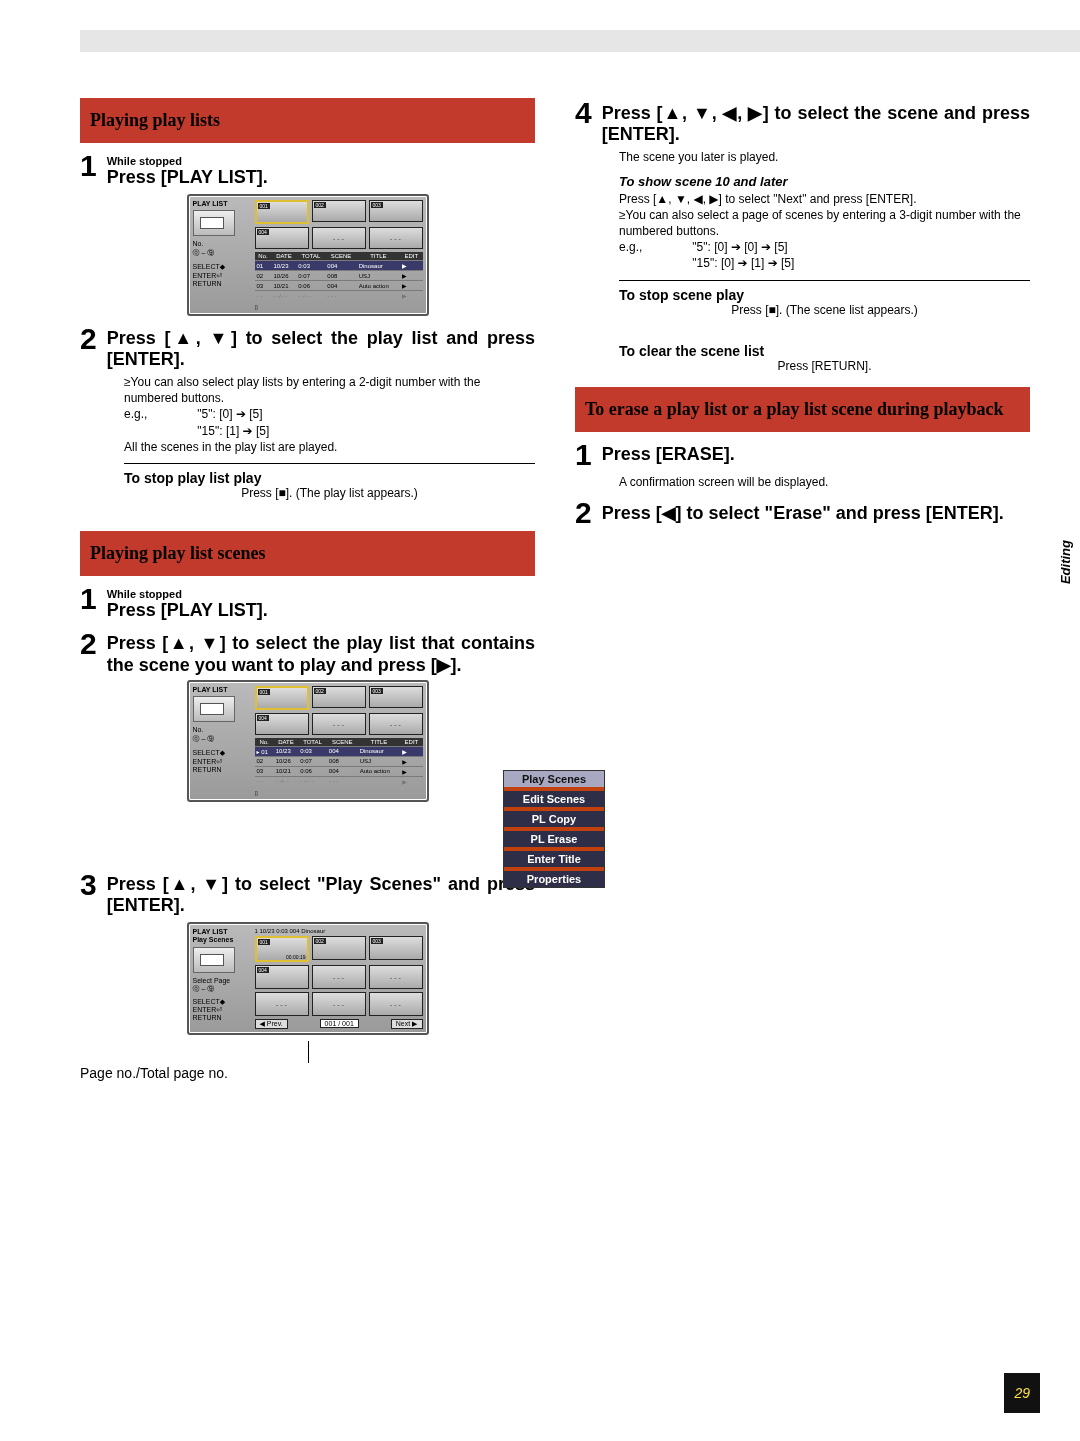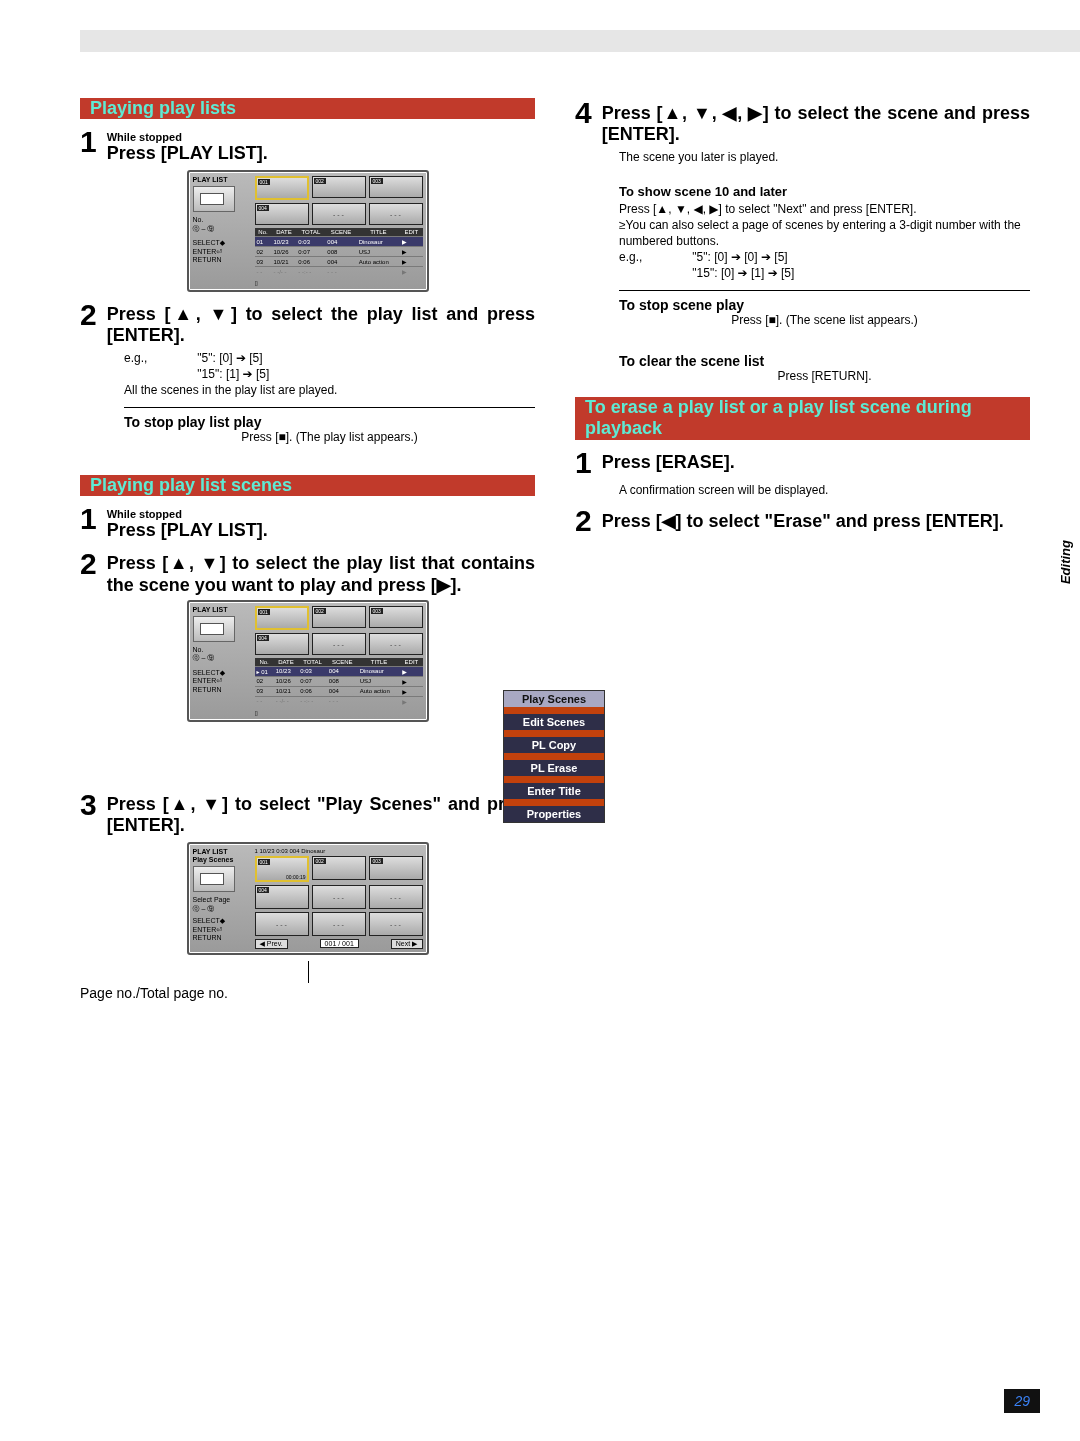--- a/index.html
+++ b/index.html
@@ -35,25 +35,26 @@
     right: 22px;
     top: 540px;
     font-size: 13px;
     font-style: italic;
     font-weight: bold;
     transform: rotate(-90deg);
     transform-origin: right top;
   }
   .section-title {
     background: #c13a2b;
-    color: #5eead4;
+    color: #000000;
     font-weight: bold;
     font-size: 18px;
-    padding: 0 10px;
+    padding: 12px 10px;
     margin: 8px 0 6px 0;
+    font-family: Liberation Serif, serif;
   }
   .step {
     display: flex;
     align-items: flex-start;
     margin: 8px 0 4px 0;
   }
   .step-num {
     font-size: 30px;
     font-weight: bold;
     margin-right: 10px;
@@ -179,21 +180,21 @@
     width: 100px;
     border: 1px solid #333;
     background: #2e2e48;
     color: #fff;
     font-size: 11px;
     font-weight: bold;
   }
   .ctx-menu .mi {
     padding: 2px 6px;
     text-align: center;
-    border-top: 7px solid #c2410c;
+    border-top: 4px solid #c2410c;
   }
   .ctx-menu .mi:first-child {
     background: #a8a8c2; color: #111;
     border-top: none;
   }
 
   
   .osd.scenes .thumbs .thumb { height: 22px; }
   .osd .pager {
     display: flex; justify-content: space-between; align-items: center;
@@ -220,22 +221,22 @@
     background: #000;
   }
   .callout .txt { padding-top: 24px; }
 
   
   .pnum-box {
     position: absolute;
     right: 40px;
     bottom: 28px;
     background: #111;
-    color: #3b82f6;
-    padding: 4px 10px;
+    color: #fde047;
+    padding: 12px 10px;
     font-style: italic;
     font-size: 14px;
   }
 </style>
 </head>
 <body>
 
 <div class="page">
   <div class="topbar"></div>
   <div class="side-tab">Editing</div>
@@ -334,20 +335,21 @@
         </div>
       </div>
 
       <div class="step">
         <div class="step-num">2</div>
         <div class="step-body">
           <div class="main just">Press [▲, ▼] to select the play list and press [ENTER].</div>
         </div>
       </div>
       <div class="notes">
+        <div>≥You can also select play lists by entering a 2-digit number with the numbered buttons.</div>
         <div><span>e.g.,</span><span class="indent">"5":   [0] ➔ [5]</span></div>
         <div><span style="visibility:hidden;">e.g.,</span><span class="indent">"15": [1] ➔ [5]</span></div>
         <div>All the scenes in the play list are played.</div>
       </div>
 
       <div class="hr"></div>
       <div class="bold-line">To stop play list play</div>
       <div class="small-line">Press [■]. (The play list appears.)</div>
 
       <div class="section-title" style="margin-top:31px;">Playing play list scenes</div>
@@ -516,21 +518,21 @@
 
     <div class="col">
       <div class="step">
         <div class="step-num">4</div>
         <div class="step-body">
           <div class="main just">Press [▲, ▼, ◀, ▶] to select the scene and press [ENTER].</div>
         </div>
       </div>
       <div class="notes">
         <div>The scene you later is played.</div>
-        <div style="font-weight:bold;margin-top:18px;font-size:13px;">To show scene 10 and later</div>
+        <div style="font-weight:bold;margin-top:8px;font-size:13px;font-style:italic;">To show scene 10 and later</div>
         <div>Press [▲, ▼, ◀, ▶] to select "Next" and press [ENTER].</div>
         <div>≥You can also select a page of scenes by entering a 3-digit number with the numbered buttons.</div>
         <div><span>e.g.,</span><span class="indent">"5":   [0] ➔ [0] ➔ [5]</span></div>
         <div><span style="visibility:hidden;">e.g.,</span><span class="indent">"15": [0] ➔ [1] ➔ [5]</span></div>
       </div>
 
       <div class="hr"></div>
       <div class="bold-line">To stop scene play</div>
       <div class="small-line">Press [■]. (The scene list appears.)</div>
 

